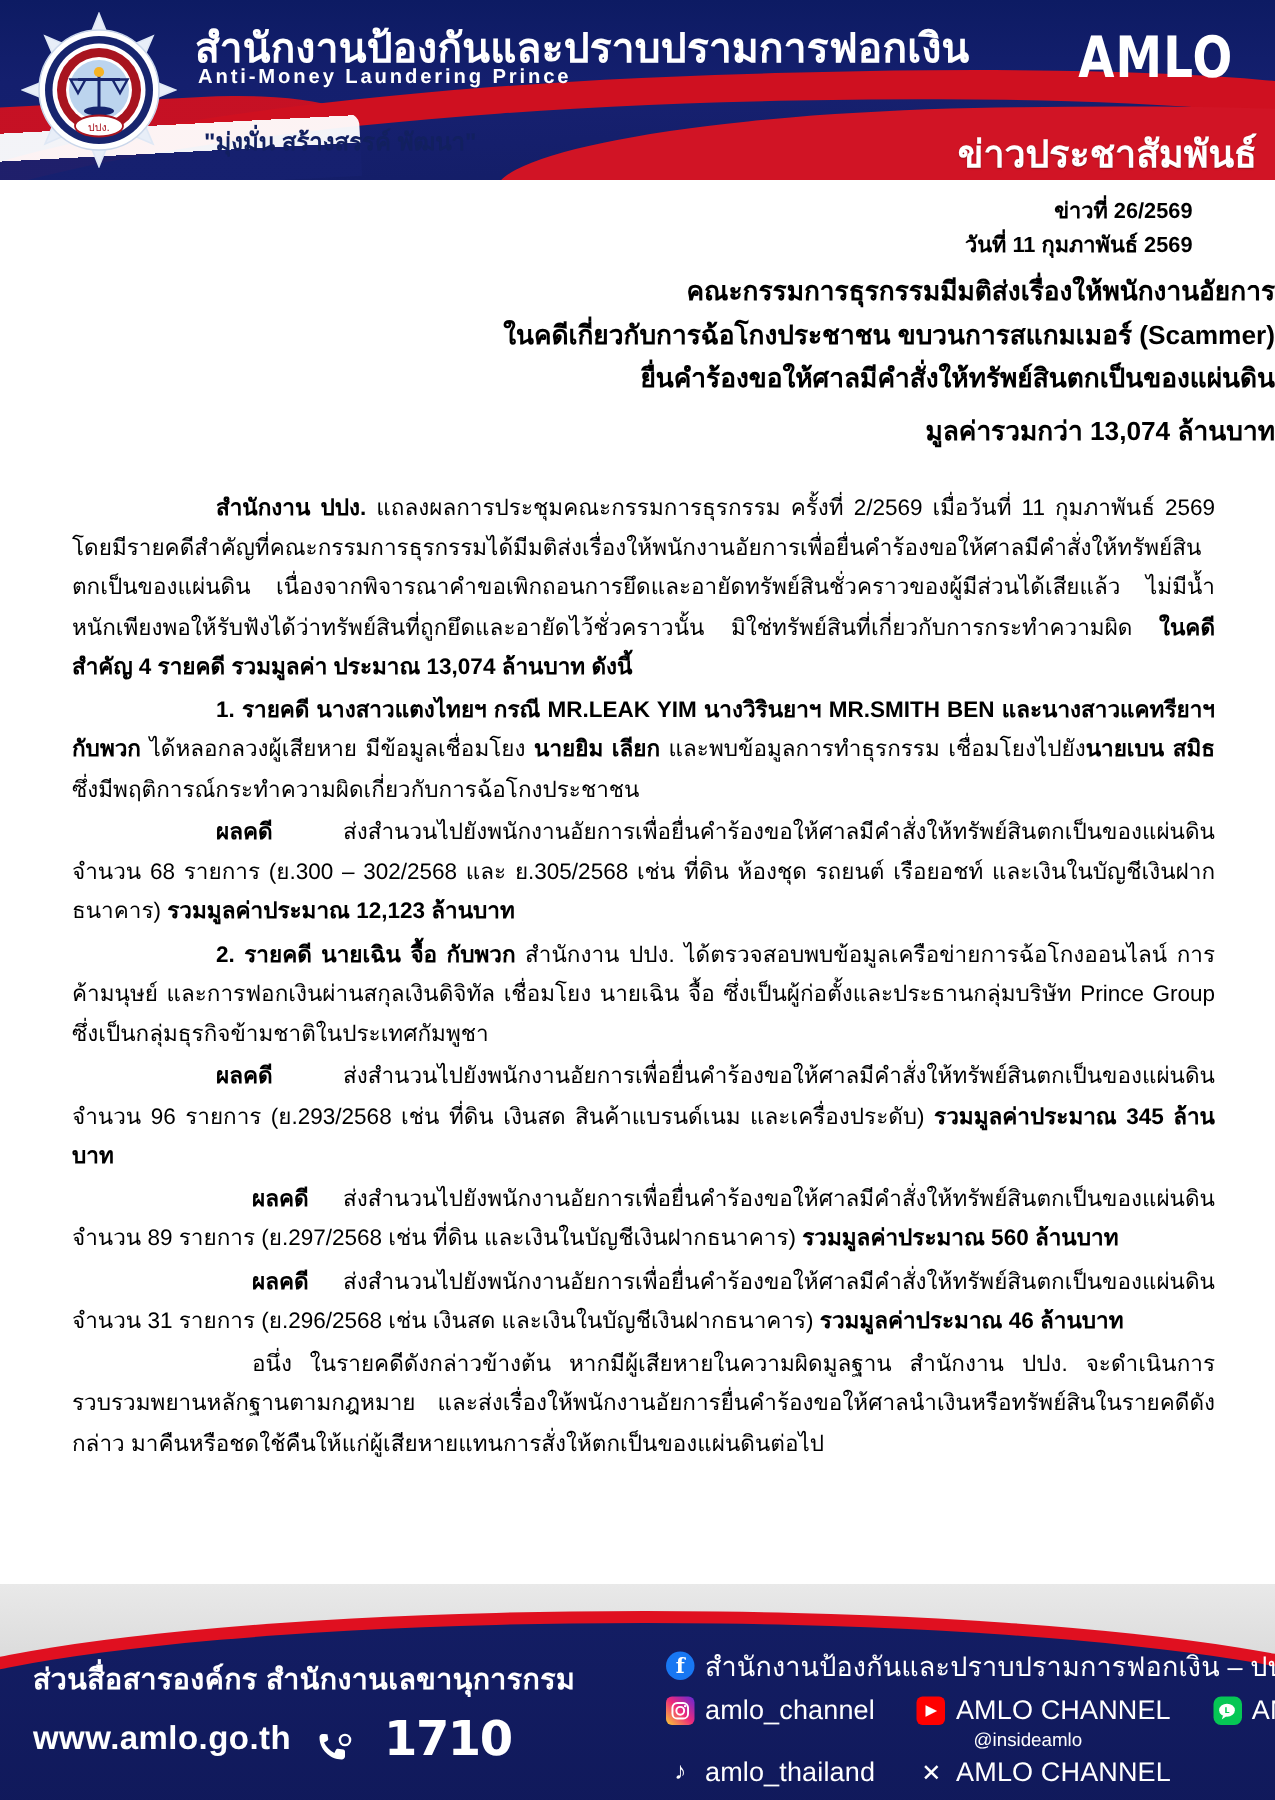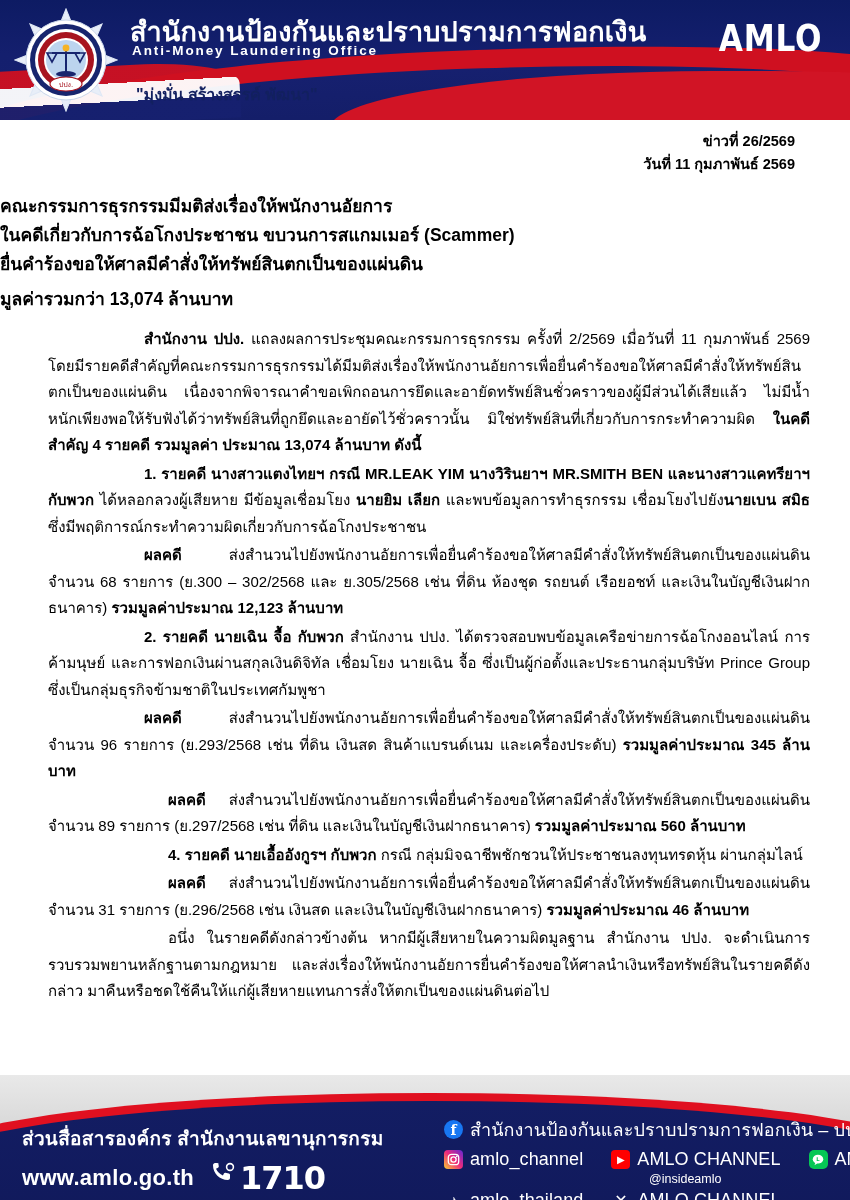--- a/index.html
+++ b/index.html
@@ -159,23 +159,23 @@
     font-size: 14.5px;
     font-weight: bold;
     line-height: 23px;
     color: #000000;
   }
 
   
   .doc-title {
     position: absolute;
     left: 0;
-    top: 192px;
+    top: 180px;
     width: 850px;
-    text-align: left;
+    text-align: right;
   }
   .doc-title .tline {
     font-size: 17.5px;
     font-weight: bold;
     line-height: 29px;
     color: #000;
   }
   .doc-title .tline.last { margin-top: 6px; }
 
   
@@ -196,21 +196,21 @@
   p.para.indent2 { text-indent: 96px; }
   p.para.indent3 { text-indent: 120px; }
   b { font-weight: bold; }
 
   
   .footer {
     position: absolute;
     left: 0;
     bottom: 0;
     width: 850px;
-    height: 125px;
+    height: 144px;
     overflow: hidden;
     background: linear-gradient(180deg, #e9e9e9 0%, #d9d9d9 40%, #cfcfcf 100%);
   }
   .footer-red-arc {
     position: absolute;
     left: -80px;
     top: 18px;
     width: 1020px;
     height: 220px;
     background: #e01020;
@@ -244,22 +244,23 @@
     margin-top: 6px;
   }
   .footer-url {
     font-size: 22px;
     font-weight: bold;
     color: #ffffff;
     letter-spacing: .3px;
   }
   .hotline-wrap {
     display: flex;
-    align-items: flex-start;
+    align-items: flex-end;
     margin-left: 16px;
+    gap: 16px;
   }
   .hotline-num {
     font-size: 32px;
     font-weight: bold;
     color: #ffffff;
     letter-spacing: -1px;
     margin-left: 4px;
     font-family: "DejaVu Sans", sans-serif;
   }
 
@@ -347,23 +348,24 @@
       <path d="M33 45 L43 45 L38 54 Z" fill="none" stroke="#17256e" stroke-width="1.6"></path>
       <path d="M61 45 L71 45 L66 54 Z" fill="none" stroke="#17256e" stroke-width="1.6"></path>
       <ellipse cx="52" cy="66" rx="10" ry="3" fill="#17256e"></ellipse>
 
       <ellipse cx="52" cy="76" rx="16" ry="7" fill="#ffffff" stroke="#a8141f" stroke-width="1.2"></ellipse>
       <text x="52" y="79" text-anchor="middle" font-size="7" fill="#a8141f" font-family="DejaVu Sans, sans-serif">ปปง.</text>
     </g>
   </svg>
 
   <div class="org-title-th">สำนักงานป้องกันและปราบปรามการฟอกเงิน</div>
-  <div class="org-title-en">Anti-Money Laundering Office</div>
+  <div class="org-title-en">Anti-Money Laundering Prince</div>
   <div class="slogan">"มุ่งมั่น สร้างสรรค์ พัฒนา"</div>
   <div class="amlo-logo">AMLO</div>
+  <div class="pr-banner">ข่าวประชาสัมพันธ์</div>
 </div>
 
 <div class="meta">
   <div>ข่าวที่ 26/2569</div>
   <div>วันที่ 11 กุมภาพันธ์  2569</div>
 </div>
 
 <div class="doc-title">
   <div class="tline">คณะกรรมการธุรกรรมมีมติส่งเรื่องให้พนักงานอัยการ</div>
   <div class="tline">ในคดีเกี่ยวกับการฉ้อโกงประชาชน ขบวนการสแกมเมอร์ (Scammer)</div>
@@ -388,23 +390,20 @@
     <b>2. รายคดี นายเฉิน จื้อ กับพวก</b><span>  สำนักงาน ปปง. ได้ตรวจสอบพบข้อมูลเครือข่ายการฉ้อโกงออนไลน์ การค้ามนุษย์ และการฟอกเงินผ่านสกุลเงินดิจิทัล เชื่อมโยง นายเฉิน จื้อ ซึ่งเป็นผู้ก่อตั้งและประธานกลุ่มบริษัท Prince Group ซึ่งเป็นกลุ่มธุรกิจข้ามชาติในประเทศกัมพูชา</span>
   </p>
   <p class="para indent2">
     <b>ผลคดี</b><span> ส่งสำนวนไปยังพนักงานอัยการเพื่อยื่นคำร้องขอให้ศาลมีคำสั่งให้ทรัพย์สินตกเป็นของแผ่นดิน จำนวน 96 รายการ (ย.293/2568 เช่น ที่ดิน เงินสด สินค้าแบรนด์เนม และเครื่องประดับ) </span><b>รวมมูลค่าประมาณ 345 ล้านบาท</b>
   </p>
 
   <p class="para indent3">
     <b>ผลคดี</b><span> ส่งสำนวนไปยังพนักงานอัยการเพื่อยื่นคำร้องขอให้ศาลมีคำสั่งให้ทรัพย์สินตกเป็นของแผ่นดิน จำนวน 89 รายการ (ย.297/2568 เช่น ที่ดิน และเงินในบัญชีเงินฝากธนาคาร) </span><b>รวมมูลค่าประมาณ 560 ล้านบาท</b>
   </p>
 
-  <p class="para indent3">
-    <b>4. รายคดี นายเอื้ออังกูรฯ กับพวก</b><span> กรณี กลุ่มมิจฉาชีพชักชวนให้ประชาชนลงทุนทรดหุ้น ผ่านกลุ่มไลน์</span>
-  </p>
   <p class="para indent3">
     <b>ผลคดี</b><span> ส่งสำนวนไปยังพนักงานอัยการเพื่อยื่นคำร้องขอให้ศาลมีคำสั่งให้ทรัพย์สินตกเป็นของแผ่นดิน จำนวน 31 รายการ (ย.296/2568 เช่น เงินสด และเงินในบัญชีเงินฝากธนาคาร) </span><b>รวมมูลค่าประมาณ 46 ล้านบาท</b>
   </p>
 
   <p class="para indent3">อนึ่ง ในรายคดีดังกล่าวข้างต้น หากมีผู้เสียหายในความผิดมูลฐาน สำนักงาน ปปง. จะดำเนินการรวบรวมพยานหลักฐานตามกฎหมาย และส่งเรื่องให้พนักงานอัยการยื่นคำร้องขอให้ศาลนำเงินหรือทรัพย์สินในรายคดีดังกล่าว มาคืนหรือชดใช้คืนให้แก่ผู้เสียหายแทนการสั่งให้ตกเป็นของแผ่นดินต่อไป</p>
 </div>
 
 <div class="footer">
   <div class="footer-red-arc"></div>
   <div class="footer-navy-arc"></div>

